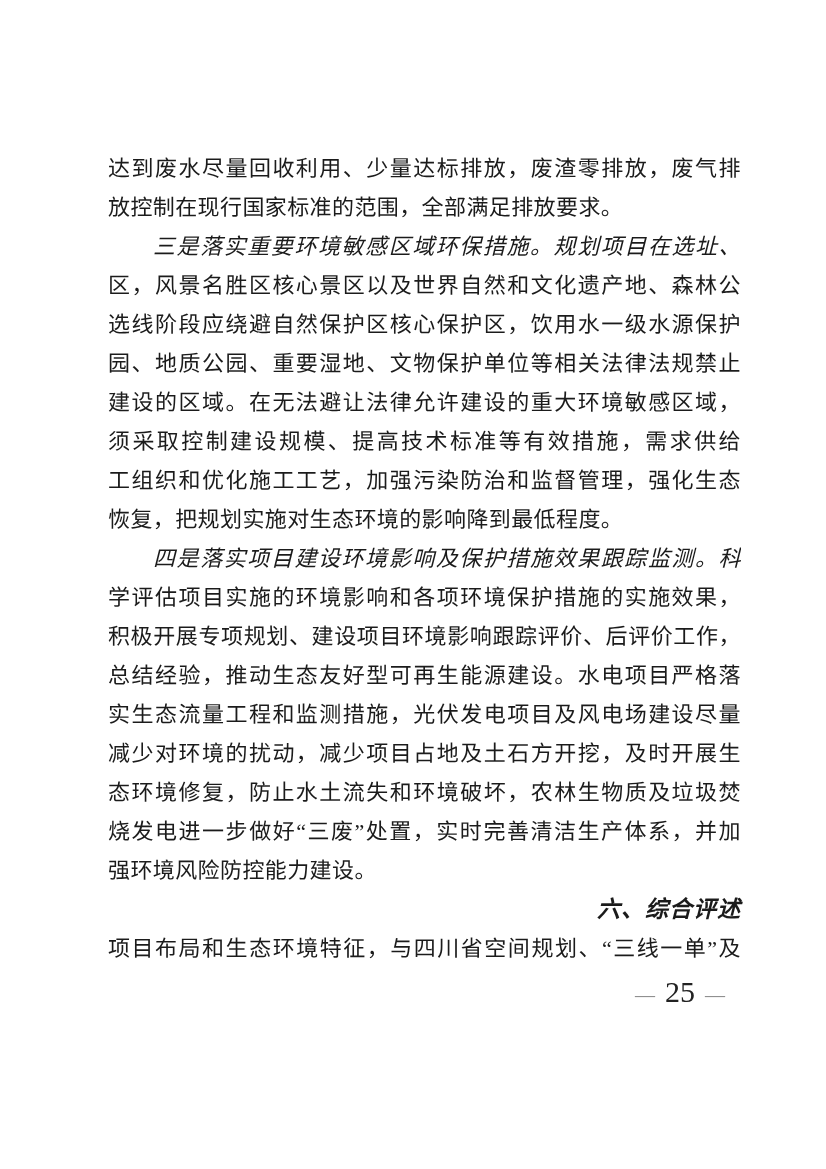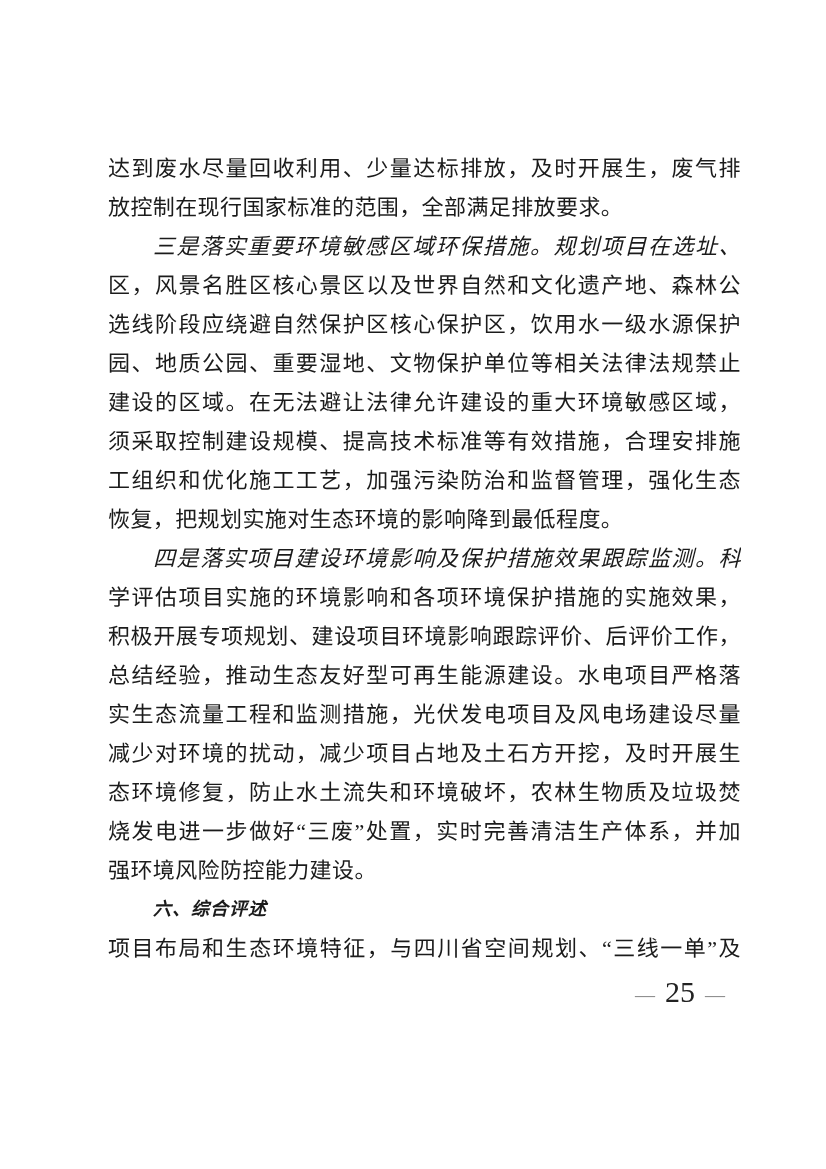--- a/index.html
+++ b/index.html
@@ -34,22 +34,23 @@
     white-space: normal;
     text-align: justify;
     text-align-last: justify;
     text-justify: inter-character;
     overflow: hidden;
   }
   .indent { text-indent: 45px; font-style: italic; }
   .heading .line {
     font-family: "Liberation Sans", "DejaVu Sans", sans-serif;
     font-weight: bold;
-    font-size: 18px;
+    font-size: 23px;
     letter-spacing: 1px;
+    text-align: right;
   }
   .page-number {
     height: 39px;
     line-height: 39px;
     margin-top: 4px;
     padding-right: 16px;
     text-align: right;
     font-size: 21px;
     color: #222222;
   }
@@ -62,30 +63,30 @@
     font-size: 30px;
   }
 </style>
 </head>
 <body>
 
 <div class="page">
   <div class="text-block">
 
     <div class="para body">
-        <div class="line just">达到废水尽量回收利用、少量达标排放，及时开展生，废气排</div>
+        <div class="line just">达到废水尽量回收利用、少量达标排放，废渣零排放，废气排</div>
         <div class="line">放控制在现行国家标准的范围，全部满足排放要求。</div>
       </div>
       <div class="para body">
         <div class="line just indent">三是落实重要环境敏感区域环保措施。规划项目在选址、</div>
         <div class="line just">区，风景名胜区核心景区以及世界自然和文化遗产地、森林公</div>
         <div class="line just">选线阶段应绕避自然保护区核心保护区，饮用水一级水源保护</div>
         <div class="line just">园、地质公园、重要湿地、文物保护单位等相关法律法规禁止</div>
         <div class="line just">建设的区域。在无法避让法律允许建设的重大环境敏感区域，</div>
-        <div class="line just">须采取控制建设规模、提高技术标准等有效措施，合理安排施</div>
+        <div class="line just">须采取控制建设规模、提高技术标准等有效措施，需求供给</div>
         <div class="line just">工组织和优化施工工艺，加强污染防治和监督管理，强化生态</div>
         <div class="line">恢复，把规划实施对生态环境的影响降到最低程度。</div>
       </div>
       <div class="para body">
         <div class="line just indent">四是落实项目建设环境影响及保护措施效果跟踪监测。科</div>
         <div class="line just">学评估项目实施的环境影响和各项环境保护措施的实施效果，</div>
         <div class="line just">积极开展专项规划、建设项目环境影响跟踪评价、后评价工作，</div>
         <div class="line just">总结经验，推动生态友好型可再生能源建设。水电项目严格落</div>
         <div class="line just">实生态流量工程和监测措施，光伏发电项目及风电场建设尽量</div>
         <div class="line just">减少对环境的扰动，减少项目占地及土石方开挖，及时开展生</div>

